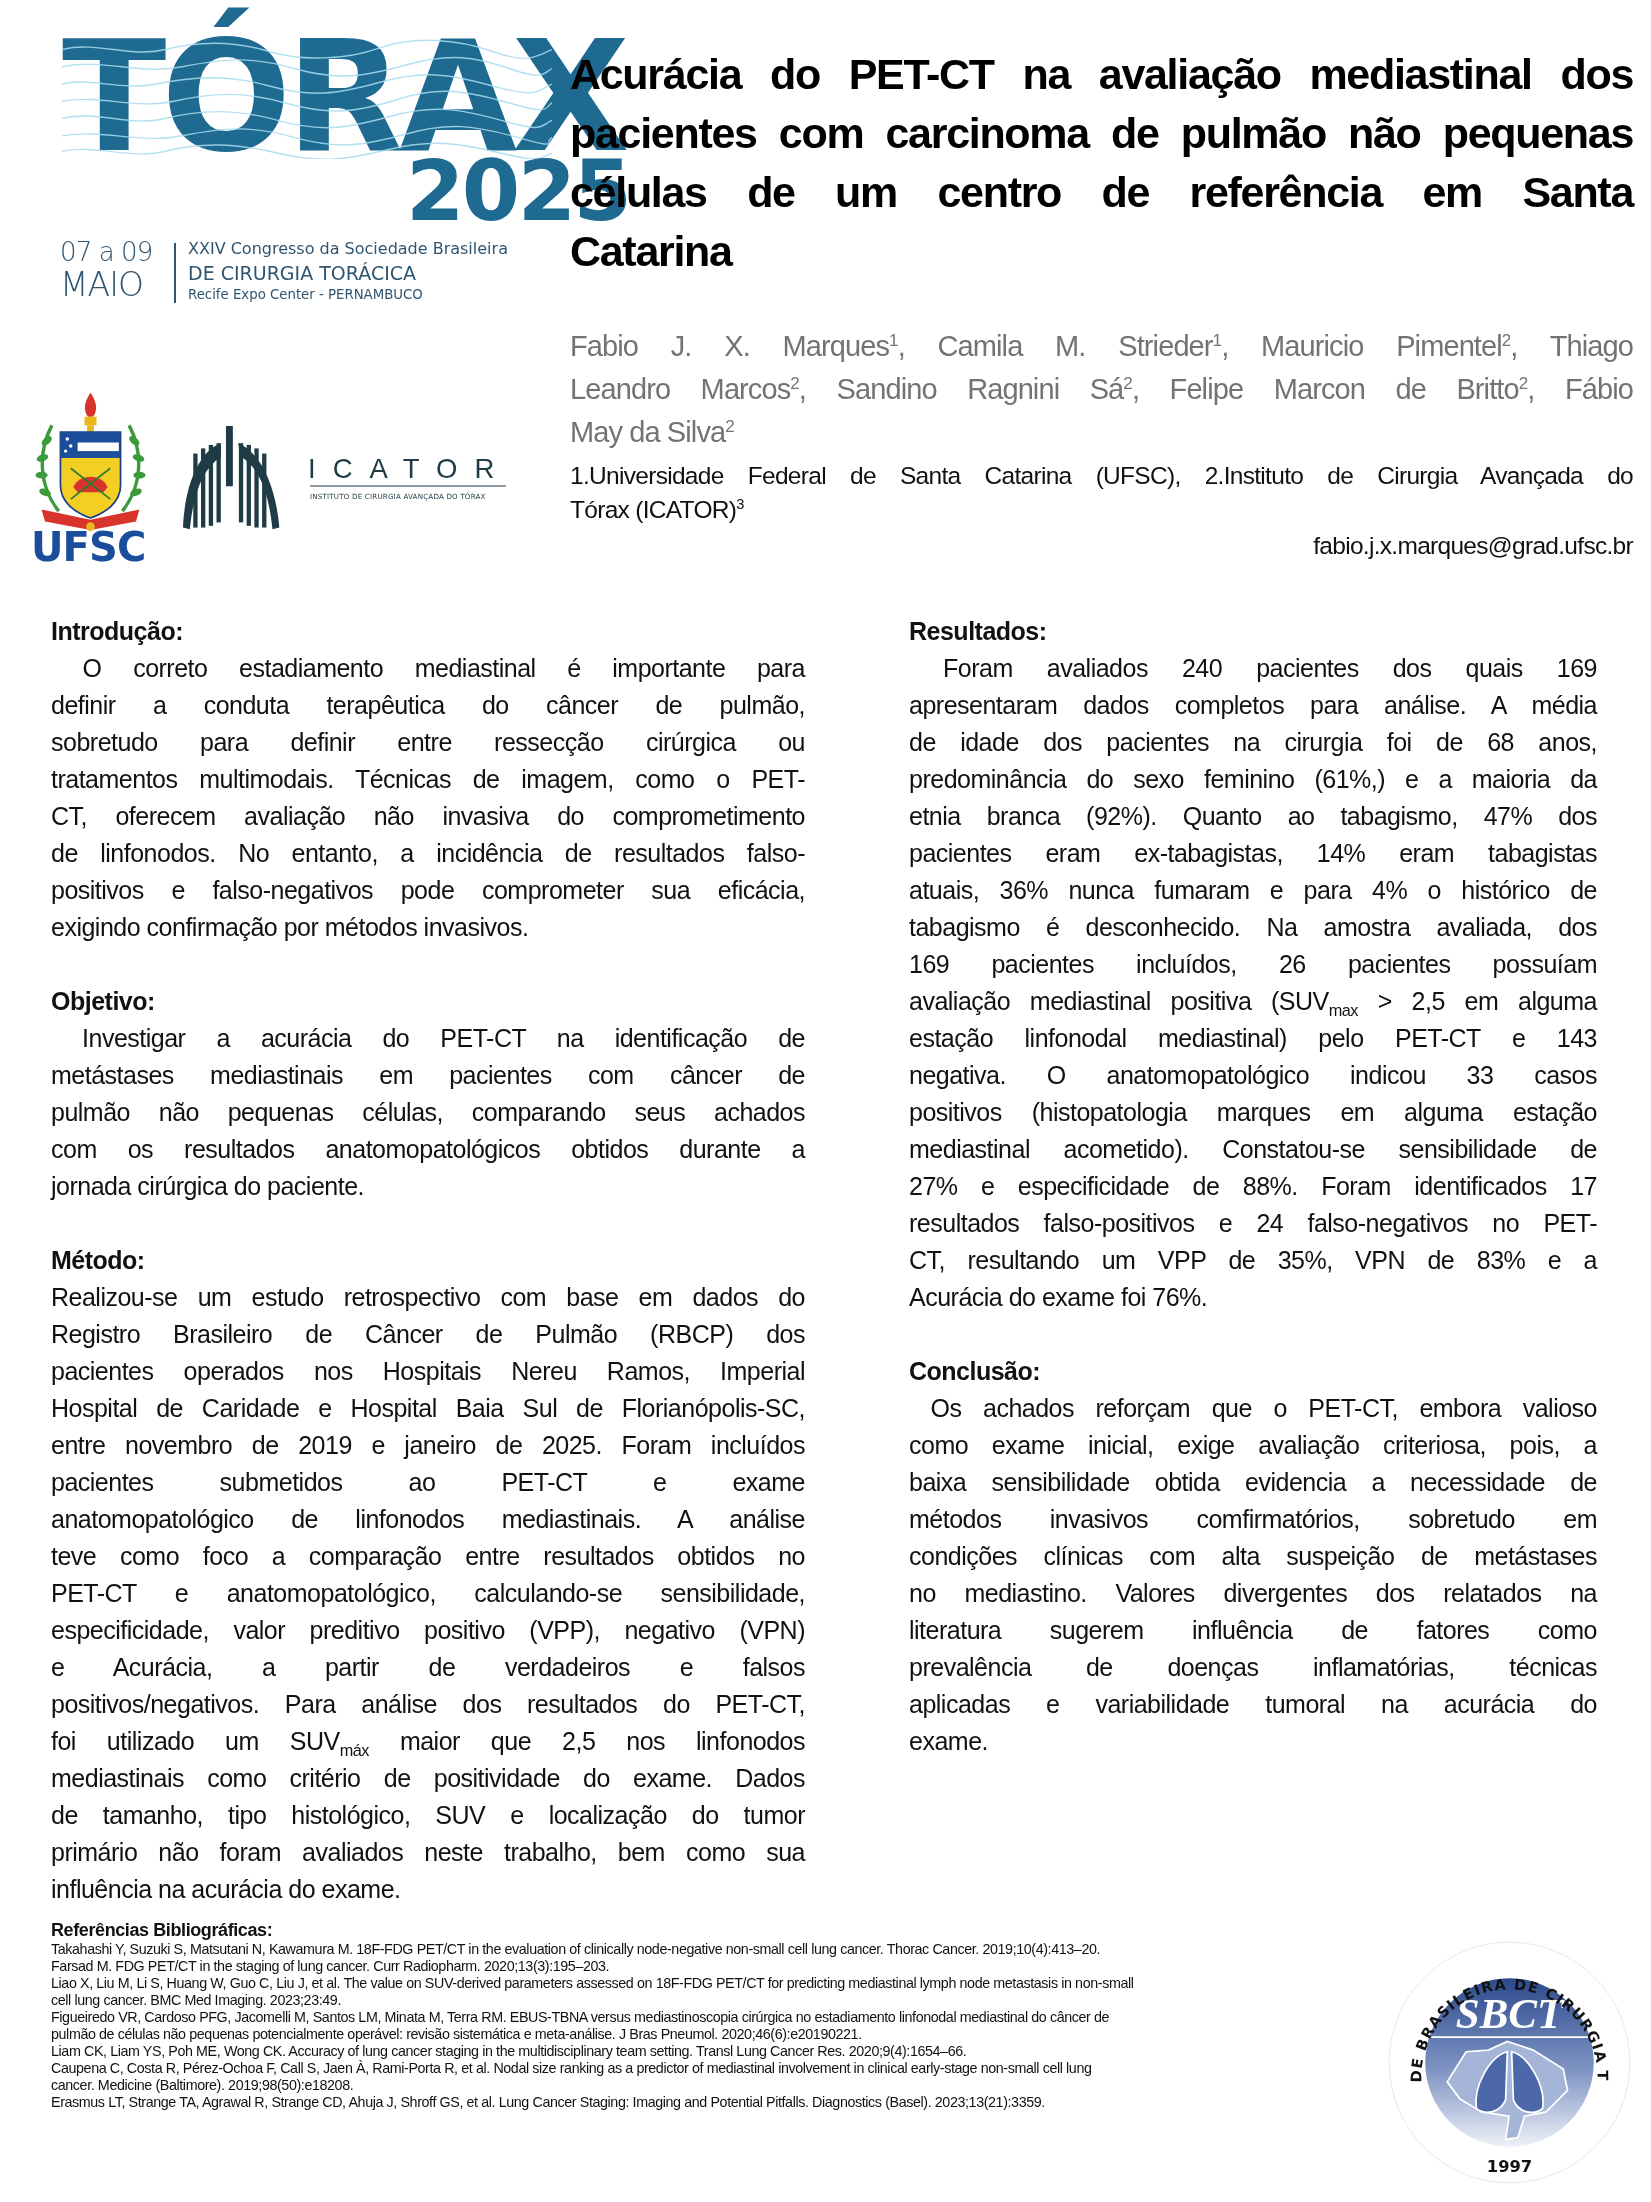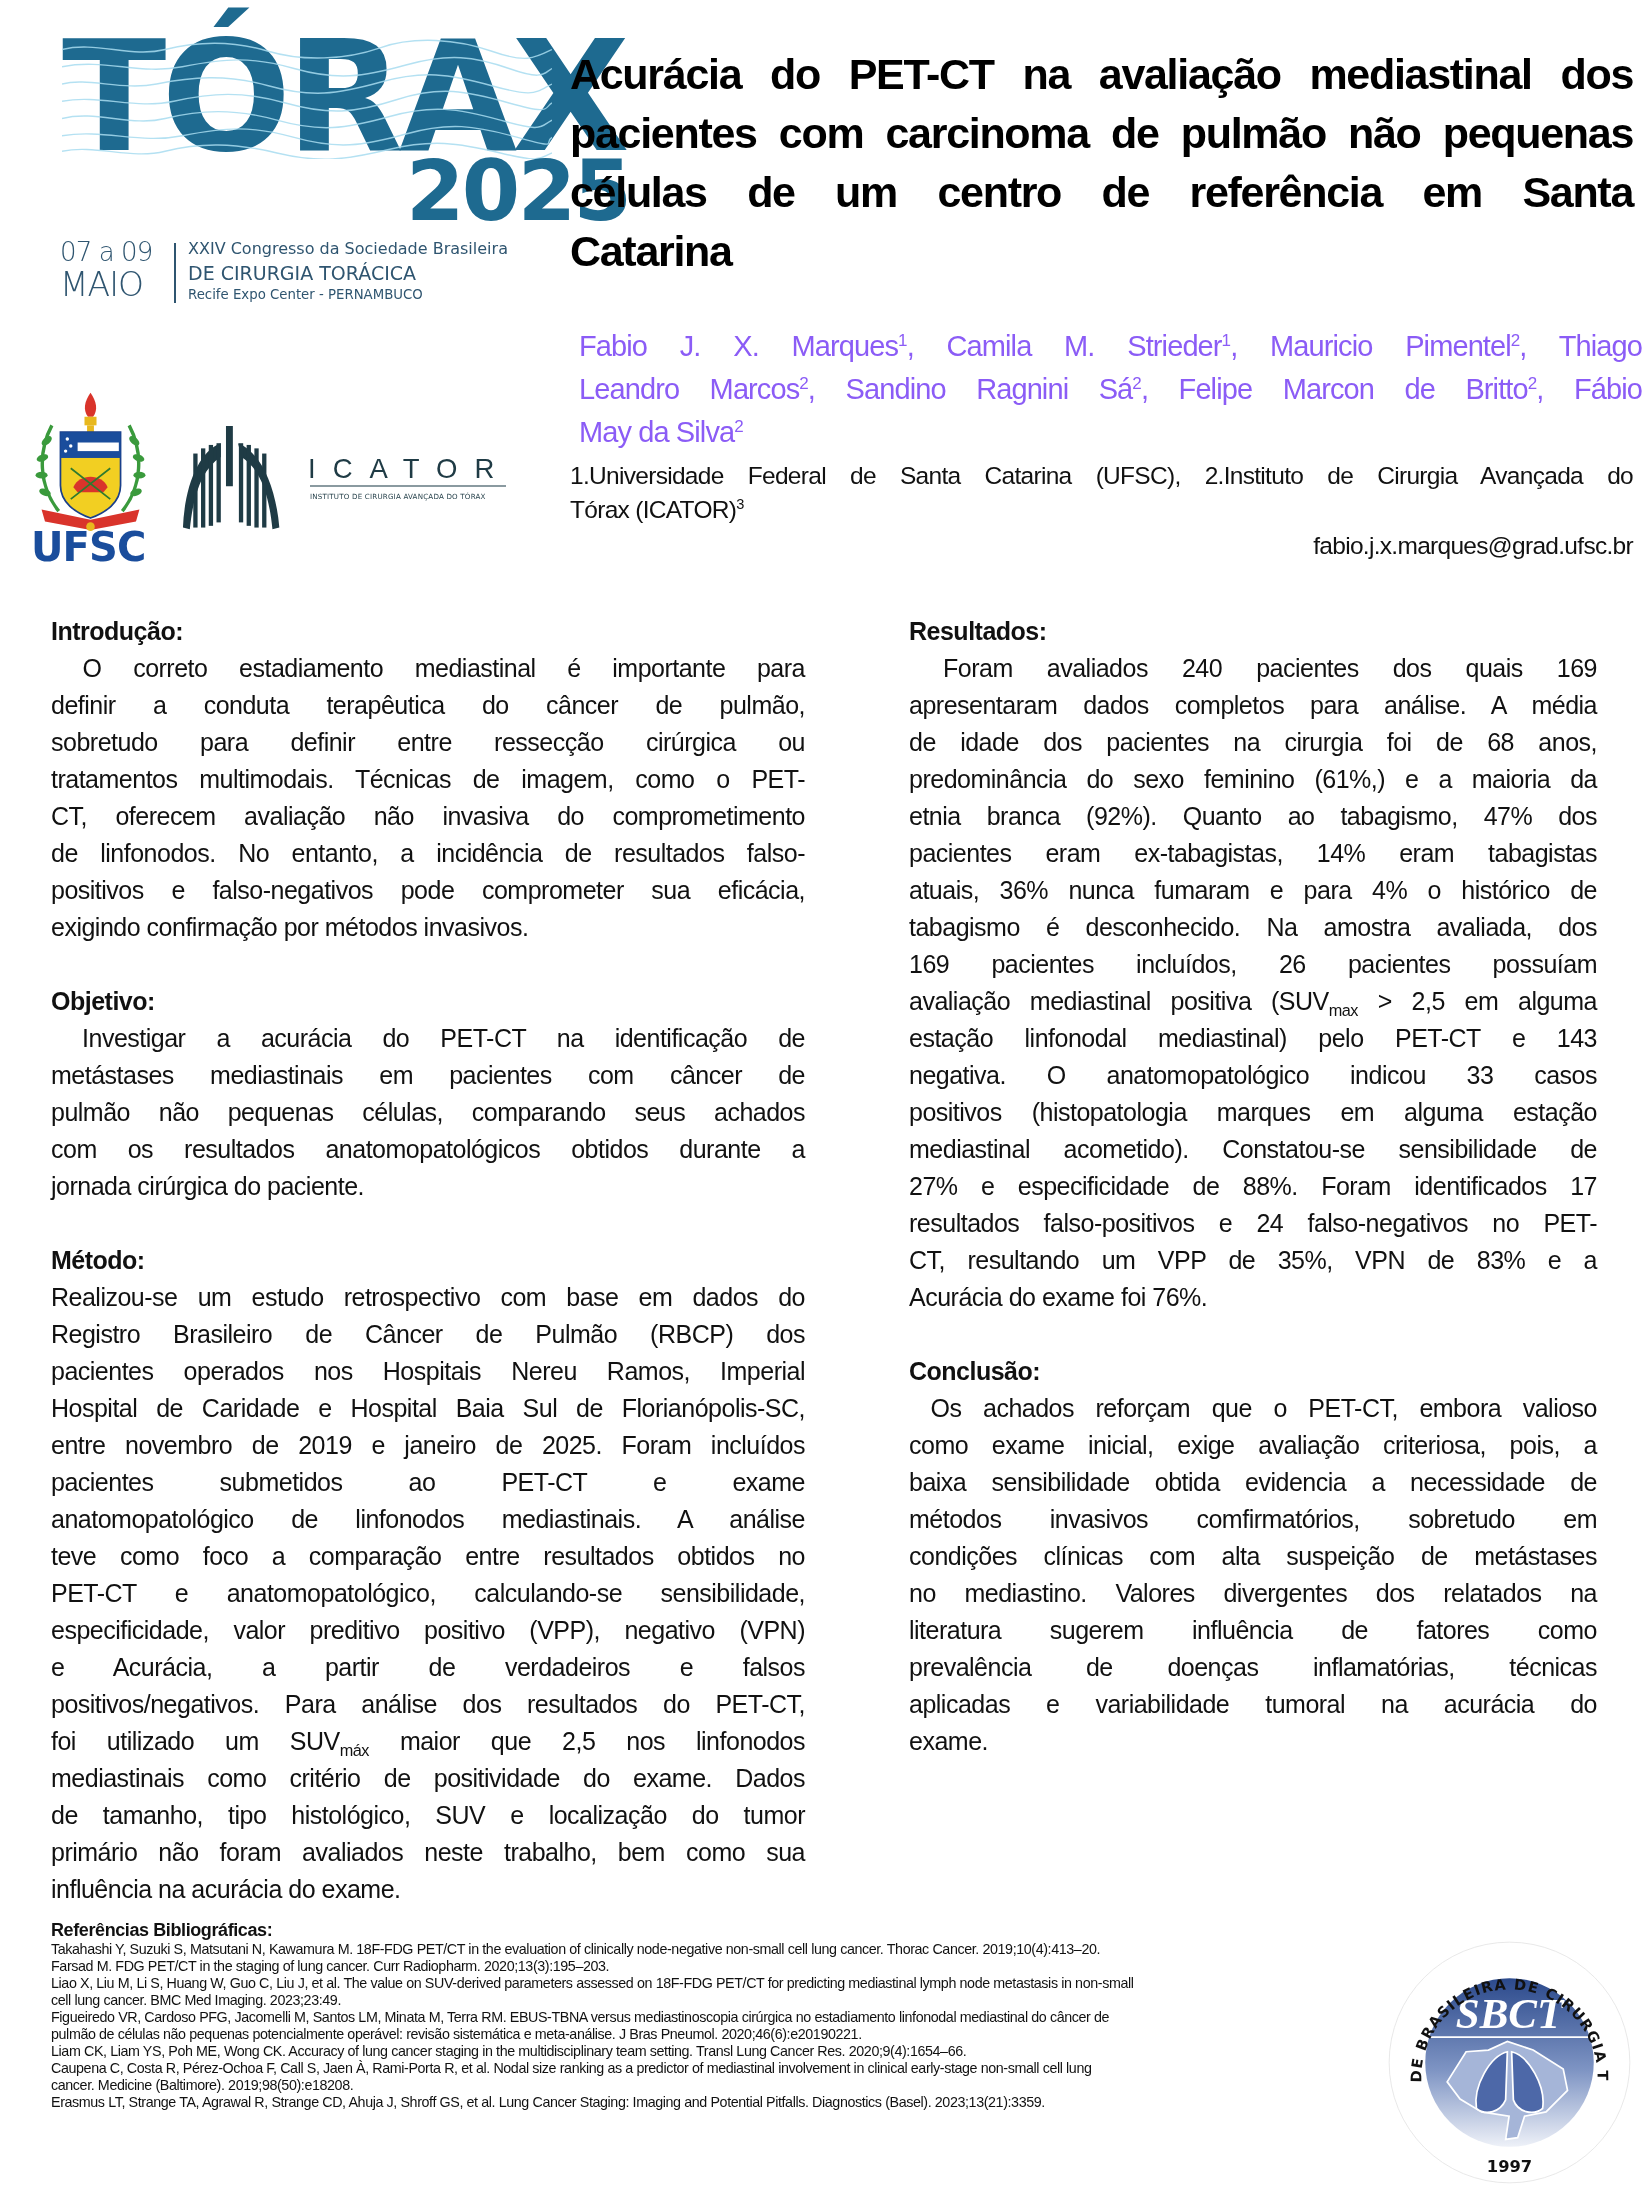--- a/index.html
+++ b/index.html
@@ -34,22 +34,22 @@
                  color:#1f3b45; letter-spacing:17px; line-height:29px; }
   #icator-rule { left:310px; top:485px; width:196px; height:1.7px; background:#8a9aa0; }
   #icator-sub { left:310px; top:492px; font-family:"DejaVu Sans", sans-serif; font-size:7.1px;
                 color:#1f3b45; letter-spacing:0.2px; white-space:nowrap; }
 
   
   #title { left:570px; top:45px; width:1063px; font-weight:bold; font-size:43px; line-height:59px;
            color:#000; letter-spacing:-1.3px; }
   .jline { display:block; text-align:justify; text-align-last:justify; white-space:nowrap; }
   .jline.last { text-align-last:left; }
-  #authors { left:570px; top:325px; width:1063px; font-size:29px; line-height:43px; color:#8b5cf6;
-             letter-spacing:-0.9px;margin-left:9px; }
+  #authors { left:570px; top:325px; width:1063px; font-size:29px; line-height:43px; color:#737373;
+             letter-spacing:-0.9px; }
   #authors sup { font-size:17px; line-height:0; vertical-align:10.3px; }
   #affil { left:570px; top:459px; width:1063px; font-size:24.5px; line-height:34px; color:#111;
            letter-spacing:-0.7px; }
   #affil sup { font-size:14.6px; line-height:0; vertical-align:8.6px; }
   #email { right:19px; top:530px; font-size:24.5px; line-height:31px; color:#111; letter-spacing:-0.7px; }
 
   
   .col { position:absolute; font-size:25px; line-height:37px; color:#111; letter-spacing:-0.5px; }
   .col h2 { margin:0; font-size:25px; line-height:37px; font-weight:bold; letter-spacing:-0.5px; }
   .col .para { margin:0; }

